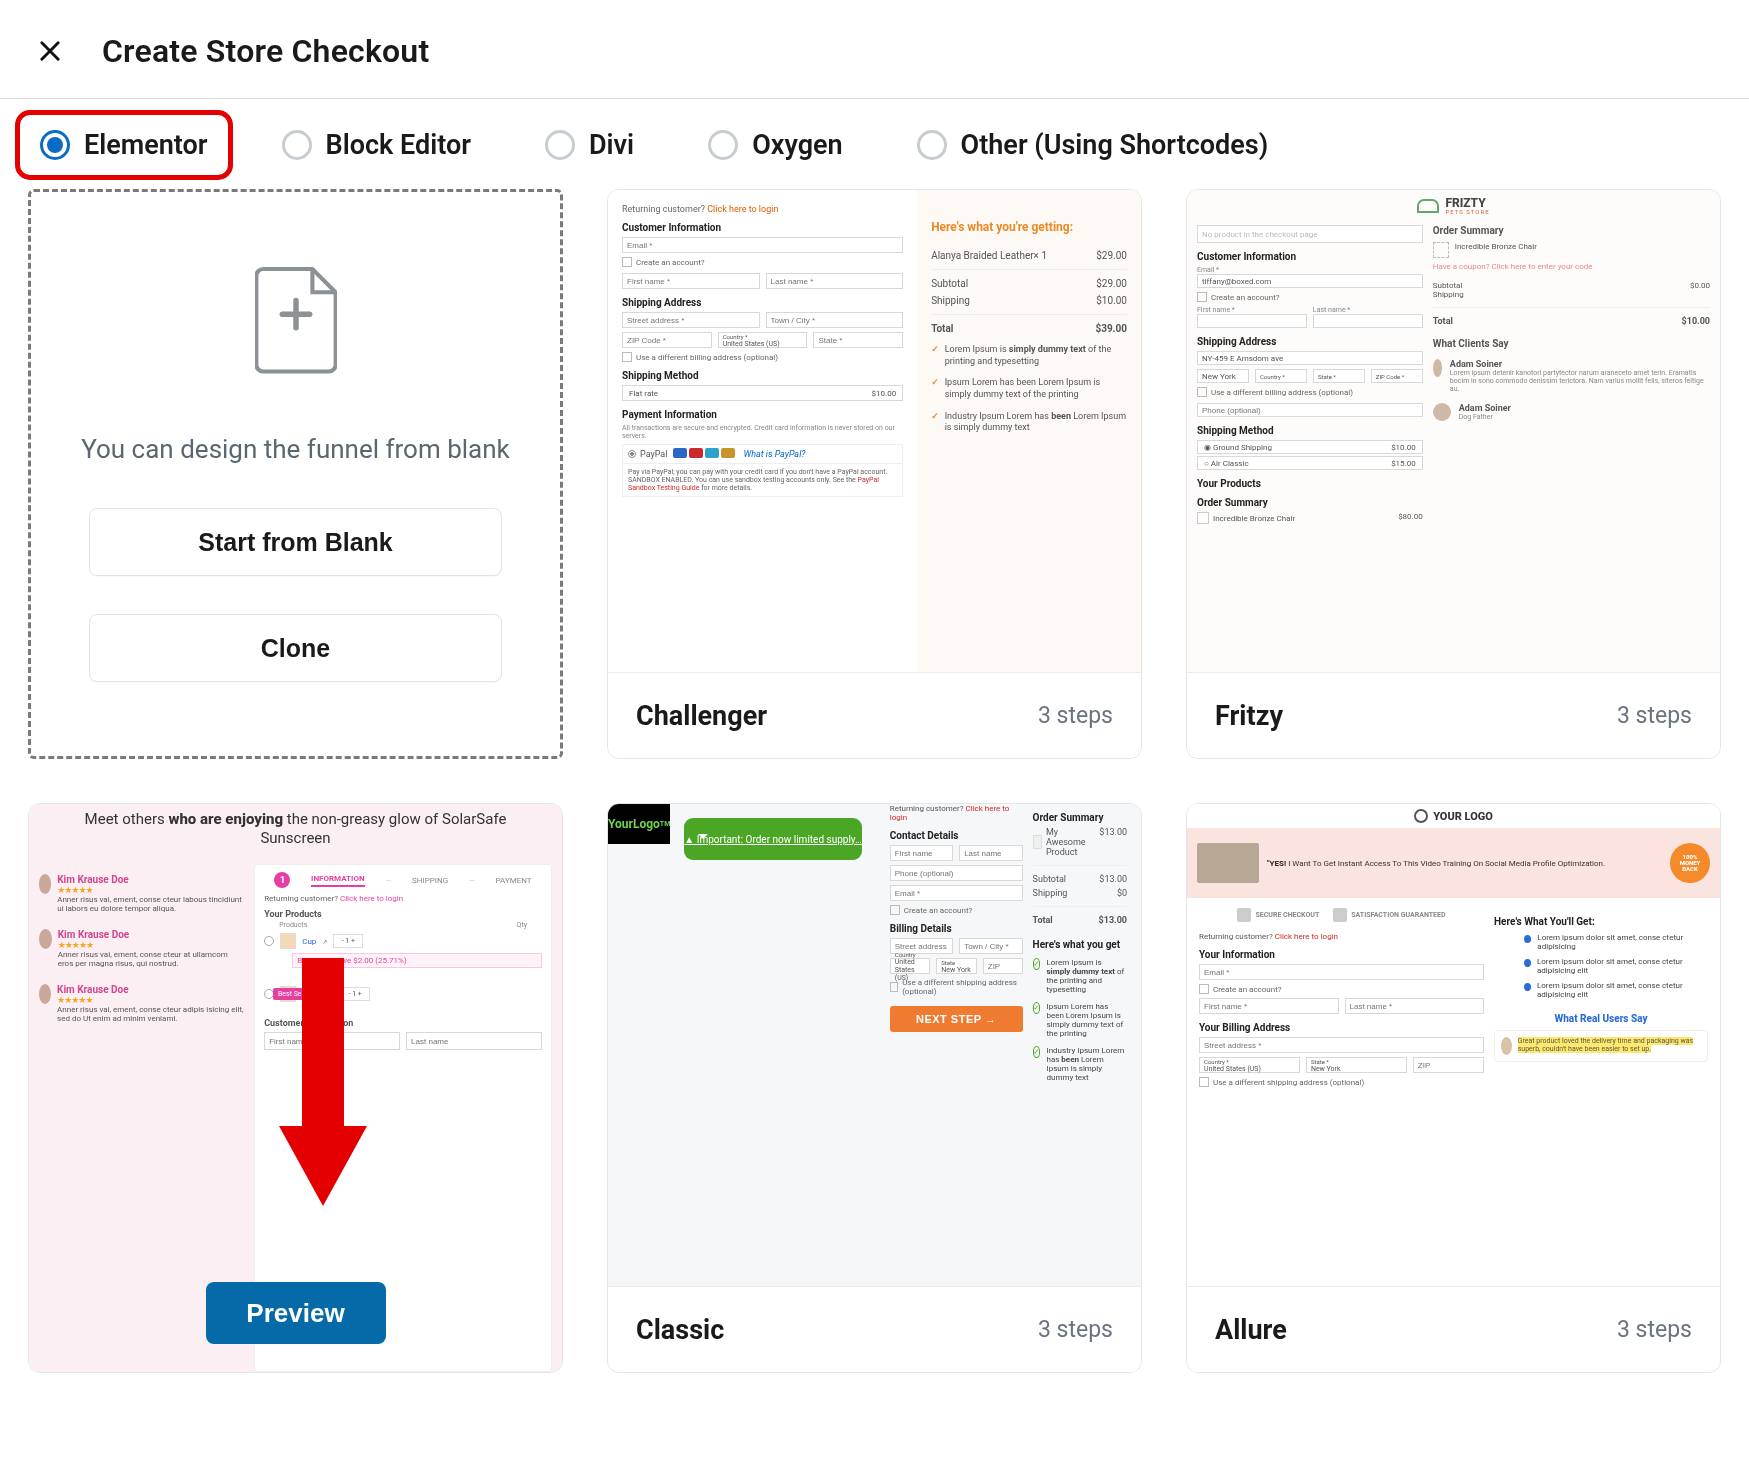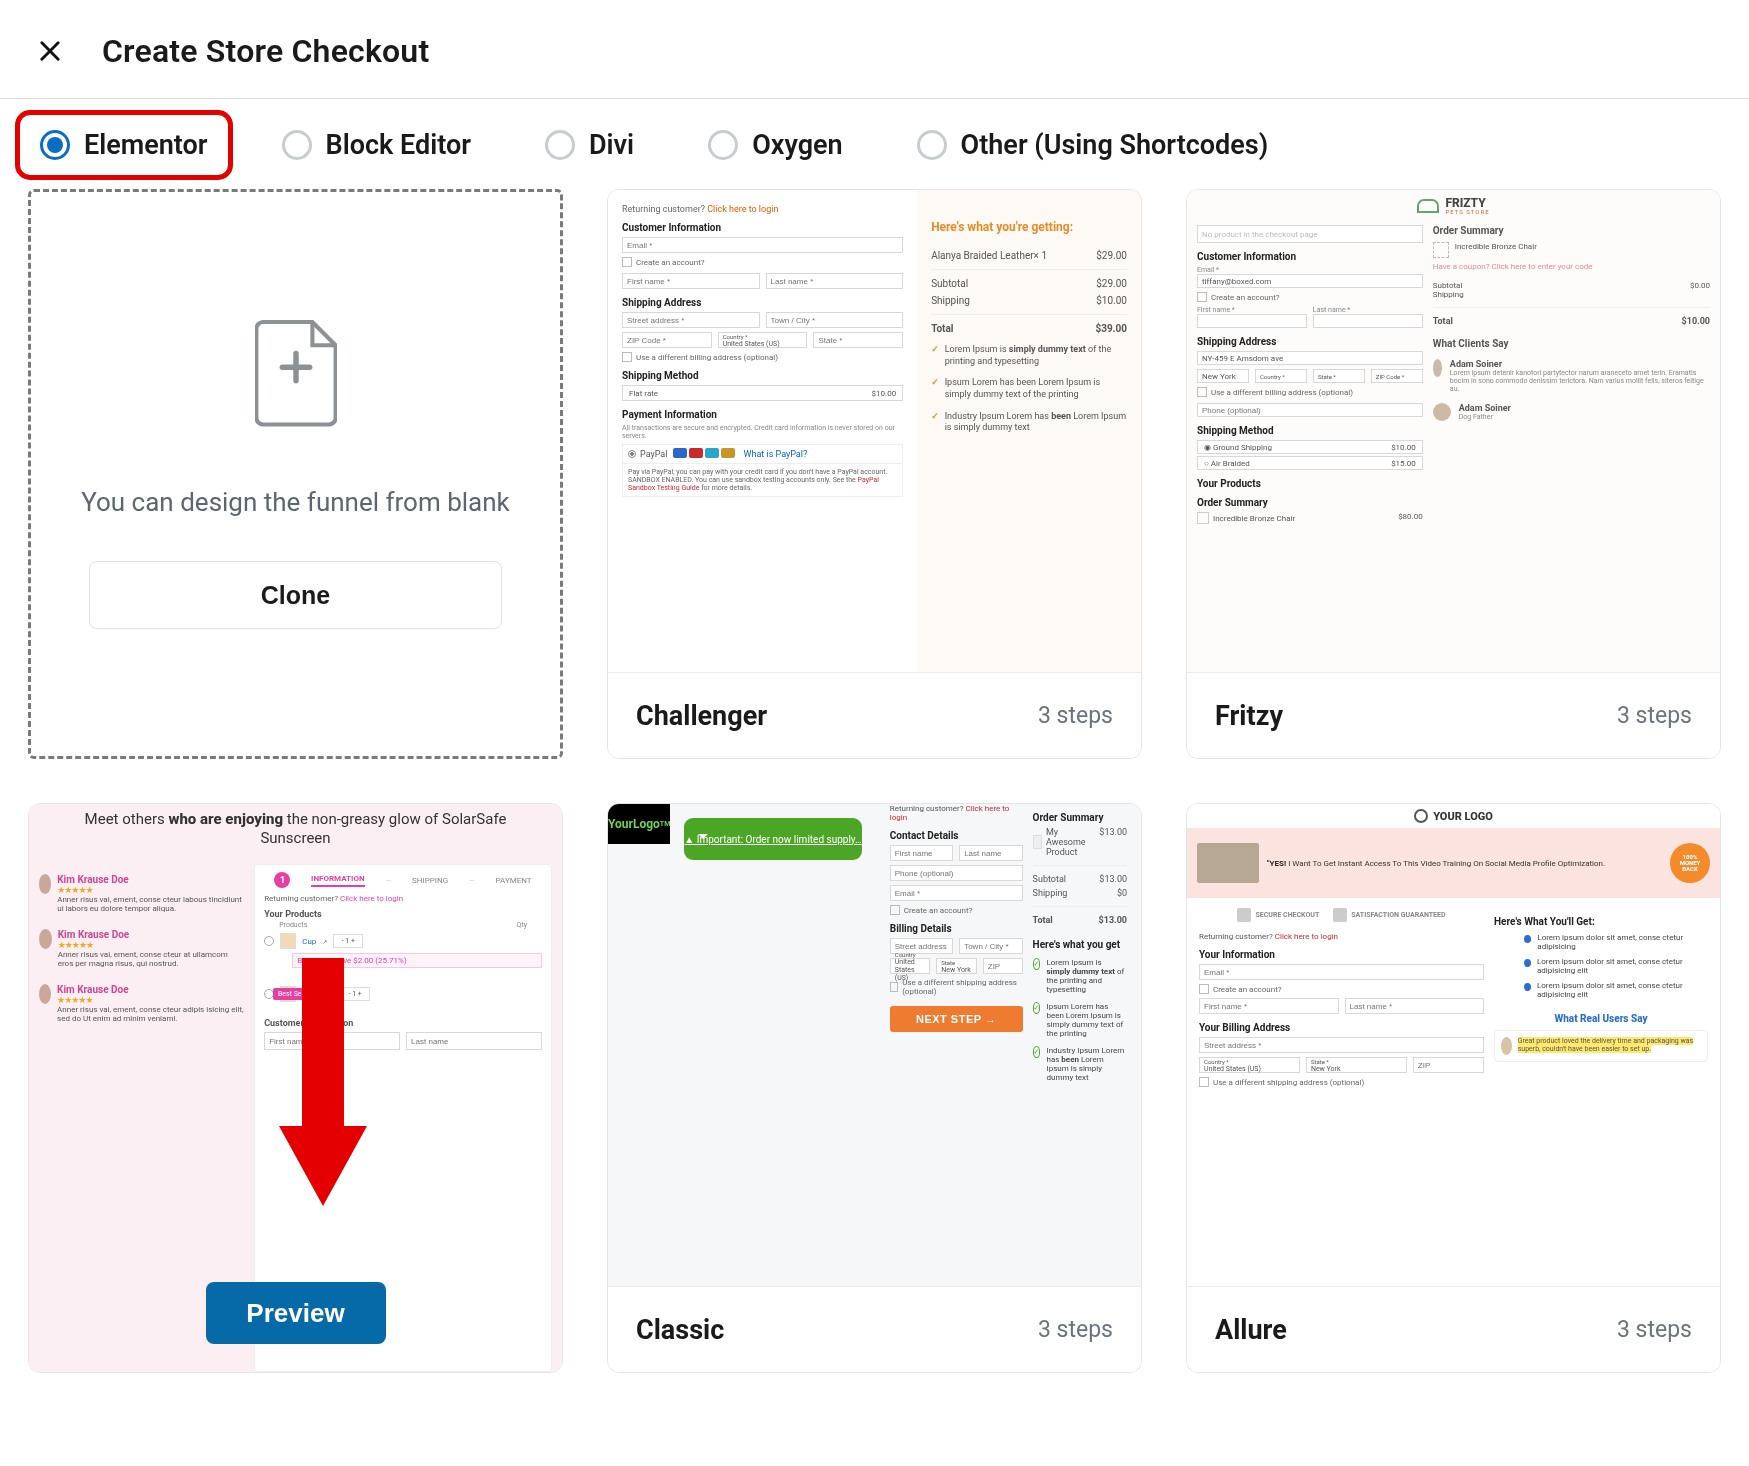--- a/index.html
+++ b/index.html
@@ -48,21 +48,21 @@
   .tpl-challenger .left { flex: 0 0 58%; background: #fff; padding: 14px 14px; }
   .tpl-challenger .right { flex: 1; padding: 30px 14px; }
   .tpl-challenger .return { font-size: 9px; color: #666; }
   .tpl-challenger .return .link { color: #e25b00; }
   .tpl-challenger .right h4 { color: #e98b26; font-weight: 700; font-size: 12px; margin-bottom: 16px; }
   .tpl-challenger .summary-row { display: flex; justify-content: space-between; font-size: 10px; margin: 6px 0; }
   .tpl-challenger .bullet { display: flex; gap: 6px; font-size: 9px; margin: 10px 0; line-height: 1.3; }
   .tpl-challenger .bullet .dot { color: #e98b26; font-weight: 900; }
   .tpl-challenger .pay .cards span { display: inline-block; width: 14px; height: 10px; background: #2a67c9; margin-right: 2px; border-radius: 2px; }
   .tpl-challenger .pay .cards span:nth-child(2){background:#c92a2a;} .tpl-challenger .pay .cards span:nth-child(3){background:#2aa5c9;} .tpl-challenger .pay .cards span:nth-child(4){background:#c9942a;}
-  .tpl-challenger .paylink { color: #0066cc; font-size: 9px; margin-left: 6px; }
+  .tpl-challenger .paylink { color: #0066cc; font-size: 9px; margin-left: 6px; font-style: italic; }
 
   
   .tpl-fritzy { height: 100%; background: #fefcfb; }
   .tpl-fritzy .brand { text-align: center; padding: 6px 0 2px; display: flex; justify-content: center; align-items: center; gap: 6px; }
   .tpl-fritzy .brand .logo { width: 22px; height: 14px; border: 2px solid #63a86b; border-radius: 7px 7px 0 0; position: relative; }
   .tpl-fritzy .brand .name { font-weight: 800; font-size: 12px; color: #444; }
   .tpl-fritzy .brand .sub { font-size: 6px; color: #d06a3a; letter-spacing: 1px; margin-top: -2px; }
   .tpl-fritzy .cols { display: flex; gap: 10px; padding: 8px 10px; }
   .tpl-fritzy .c-left { flex: 0 0 44%; }
   .tpl-fritzy .c-right { flex: 1; }
@@ -183,20 +183,21 @@
 <div class="grid-wrap">
 
   <div class="blank-card">
     <svg class="blank-icon" viewBox="0 0 60 78">
       <path d="M6 1 h36 l17 17 v53 a5 5 0 0 1 -5 5 h-48 a5 5 0 0 1 -5 -5 v-65 a5 5 0 0 1 5 -5 z" fill="none" stroke="#8c9196" stroke-width="3"></path>
       <path d="M42 1 v17 h17" fill="none" stroke="#8c9196" stroke-width="3"></path>
       <line x1="30" y1="24" x2="30" y2="44" stroke="#8c9196" stroke-width="4" stroke-linecap="round"></line>
       <line x1="20" y1="34" x2="40" y2="34" stroke="#8c9196" stroke-width="4" stroke-linecap="round"></line>
     </svg>
     <div class="blank-desc">You can design the funnel from blank</div>
+    <button class="blank-btn">Start from Blank</button>
     <button class="blank-btn">Clone</button>
   </div>
 
   <div class="card">
     <div class="thumb">
       <div class="tpl-challenger mini">
         <div class="left">
           <div class="return"><span>Returning customer?</span> <span class="link">Click here to login</span></div>
           <div class="sec-title">Customer Information</div>
           <input class="box" placeholder="Email *" style="">
@@ -340,21 +341,21 @@
                 <span class="b"></span>
                 <span>Use a different billing address (optional)</span>
               </div>
             <input class="box" style="margin-top: 6px;" placeholder="Phone (optional)">
             <div class="sec-title">Shipping Method</div>
             <div class="box" style="display:flex;justify-content:space-between;align-items:center;padding:0 6px;">
                 <span>◉ <span>Ground Shipping</span></span>
                 <span>$10.00</span>
               </div>
             <div class="box" style="display:flex;justify-content:space-between;align-items:center;padding:0 6px;margin-top:2px;">
-                <span>○ <span>Air Braided</span></span>
+                <span>○ <span>Air Classic</span></span>
                 <span>$15.00</span>
               </div>
             <div class="sec-title">Your Products</div>
             <div class="sec-title">Order Summary</div>
             <div class="row" style="justify-content:space-between;font-size:8px;">
               <span style="display:flex;align-items:center;gap:4px;">
                   <span style="width:12px;height:12px;border:1px solid #ccc;display:inline-block;"></span>
                   <span>Incredible Bronze Chair</span>
                 </span>
                 <span>$80.00</span>

